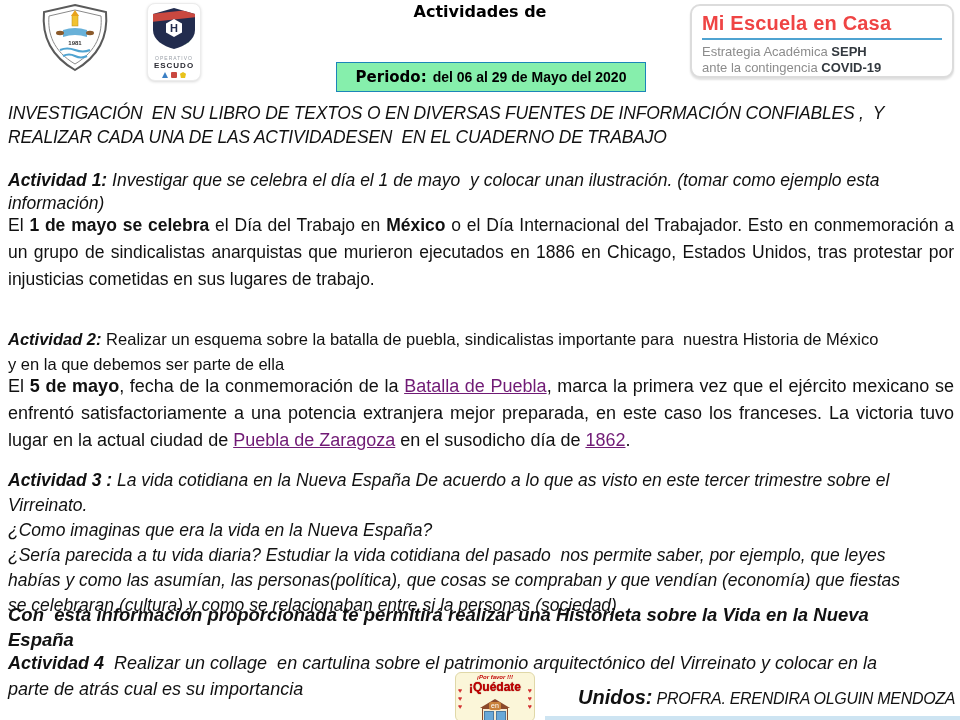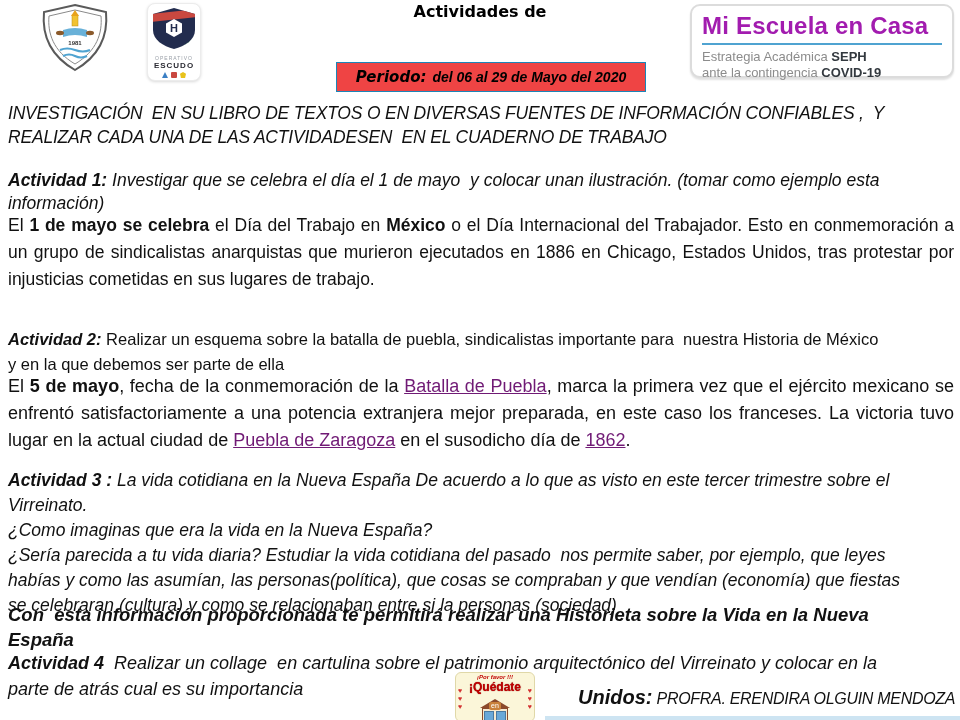--- a/index.html
+++ b/index.html
@@ -16,27 +16,27 @@
   .crest{left:36px;top:3px;width:78px;height:70px;}
   .badge-card{left:147px;top:3px;width:52px;height:76px;background:#fff;border:1px solid #ececec;
               border-radius:8px;box-shadow:0 1px 3px rgba(0,0,0,.15);text-align:center;}
   .badge-word1{font-size:5px;color:#9aa0a8;letter-spacing:1px;margin-top:1px;}
   .badge-word2{font-size:8px;font-weight:bold;color:#2b2b33;letter-spacing:1px;}
   .badge-row{display:flex;justify-content:center;gap:3px;margin-top:2px;align-items:center;}
   .chip{display:inline-block;width:6px;height:6px;}
   .title-wrap{left:255px;top:2px;width:450px;text-align:center;}
   .title1{font-family:"DejaVu Sans",sans-serif;font-weight:bold;font-size:16px;color:#000;}
   .title2{font-family:"DejaVu Sans",sans-serif;font-size:20px;color:#000;white-space:pre;margin-top:3px;}
-  .periodo{left:336px;top:62px;width:308px;height:28px;background:#ef4444;border:1px solid #1b85b8;
-           display:flex;align-items:center;justify-content:center;gap:6px;font-style:italic;}
+  .periodo{left:336px;top:62px;width:308px;height:28px;background:#86efac;border:1px solid #1b85b8;
+           display:flex;align-items:center;justify-content:center;gap:6px;}
   .periodo-label{font-family:"DejaVu Sans",sans-serif;font-weight:bold;font-size:15px;color:#000;}
   .periodo-value{font-weight:bold;font-size:14px;color:#000;}
   .escuela-card{left:690px;top:4px;width:264px;height:74px;background:#fff;border:2px solid #dcdcdc;
                 border-radius:10px;box-shadow:0 2px 2px rgba(0,0,0,.12);padding:6px 10px 0 10px;box-sizing:border-box;}
-  .escuela-title{font-size:24px;font-weight:bold;color:#a21caf;letter-spacing:.2px;}
+  .escuela-title{font-size:20px;font-weight:bold;color:#ef4444;letter-spacing:.2px;}
   .escuela-divider{height:2px;background:#4FA3D1;margin:3px 0 4px 0;border:none;}
   .escuela-line{font-size:13px;color:#8C8C8C;line-height:16px;}
   .escuela-line .strong{color:#33393F;font-weight:bold;}
 
   
   .block{left:8px;width:946px;}
   .intro{top:101px;font-size:17.5px;line-height:24px;font-style:italic;letter-spacing:-0.2px;}
   .act1-head{top:169px;font-size:17.5px;line-height:23px;font-style:italic;}
   .act1-body{top:212px;font-size:17.5px;line-height:27px;text-align:justify;}
   .act2-head{top:327px;font-size:16.5px;line-height:25px;}

